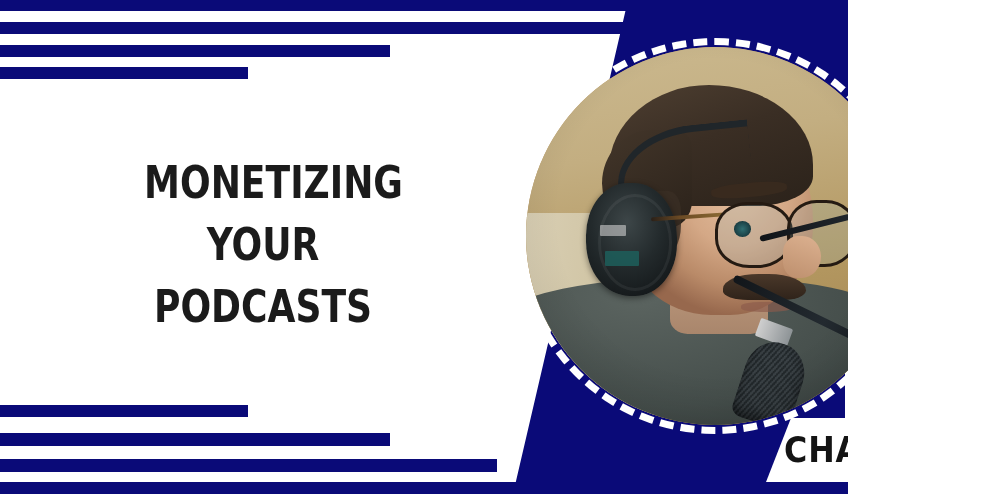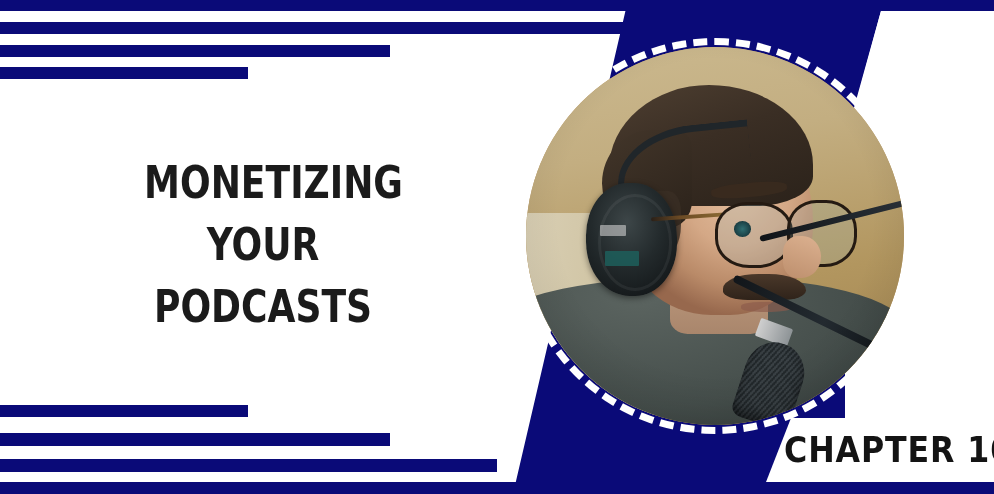--- a/index.html
+++ b/index.html
@@ -1,20 +1,20 @@
 <!DOCTYPE html>
 <html><head>
 <meta charset="utf-8">
 <style>
   html,body{margin:0;padding:0;background:#ffffff;}
   body{font-family:"Liberation Sans",sans-serif;}
 
   #poster{
     position:relative;
-    width:994px;height:494px;
+    width:848px;height:494px;
     overflow:hidden;
     background:#ffffff;
   }
 
   
   .top-bar{
     position:absolute;left:0;top:0;width:994px;height:11px;
     background:var(--blue);
   }
   

